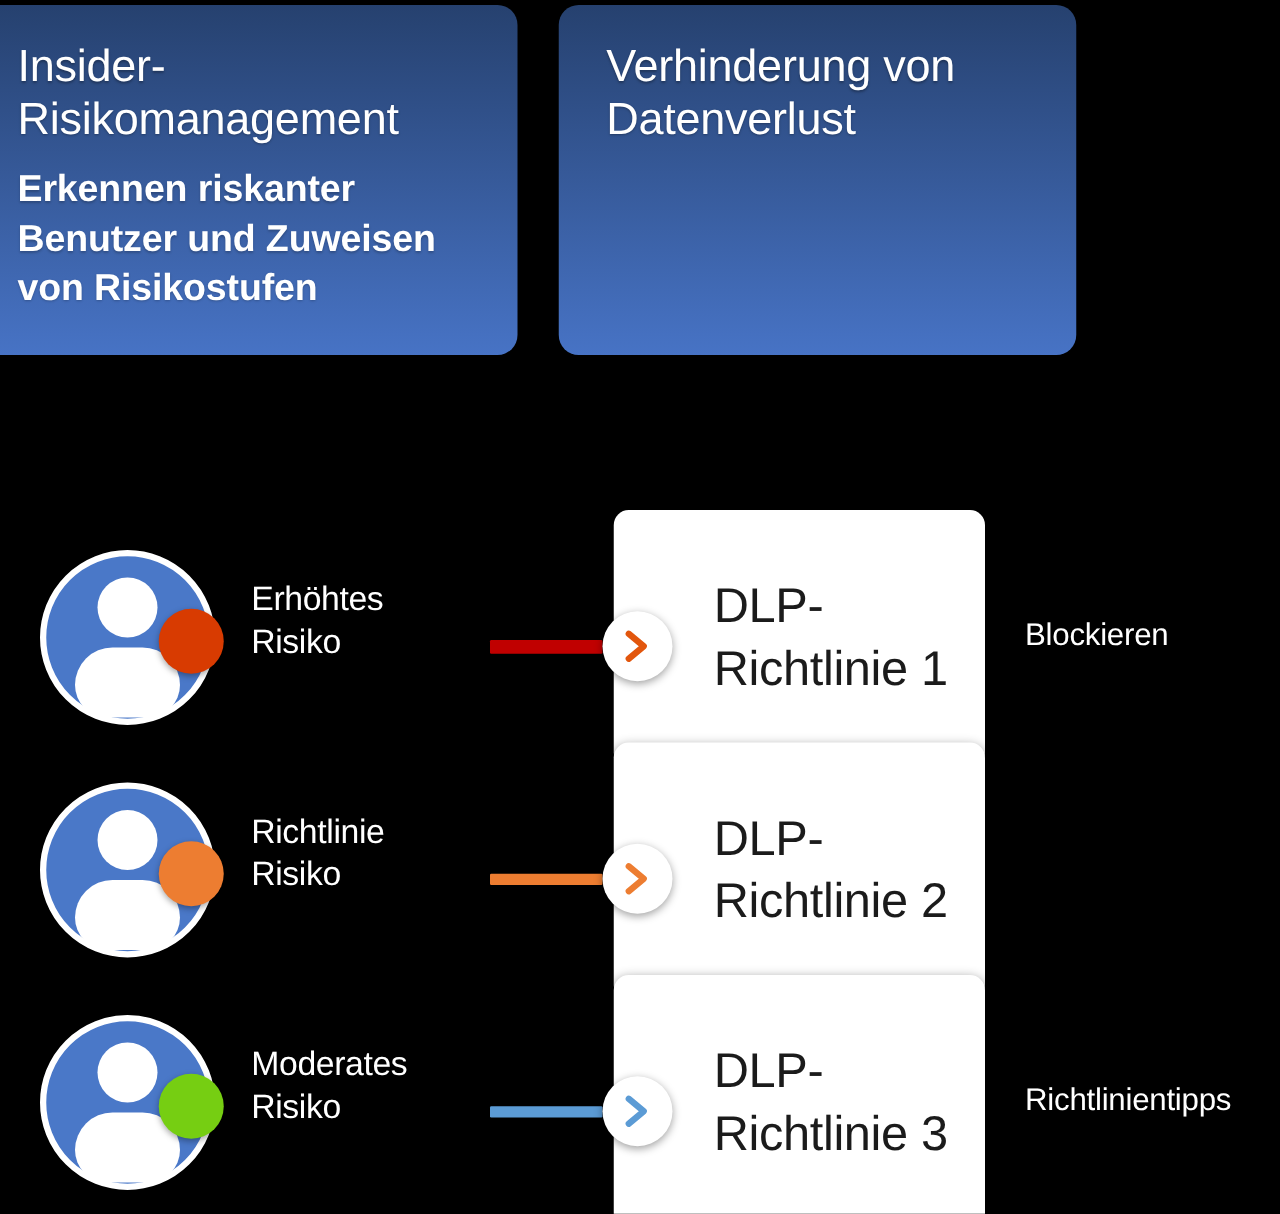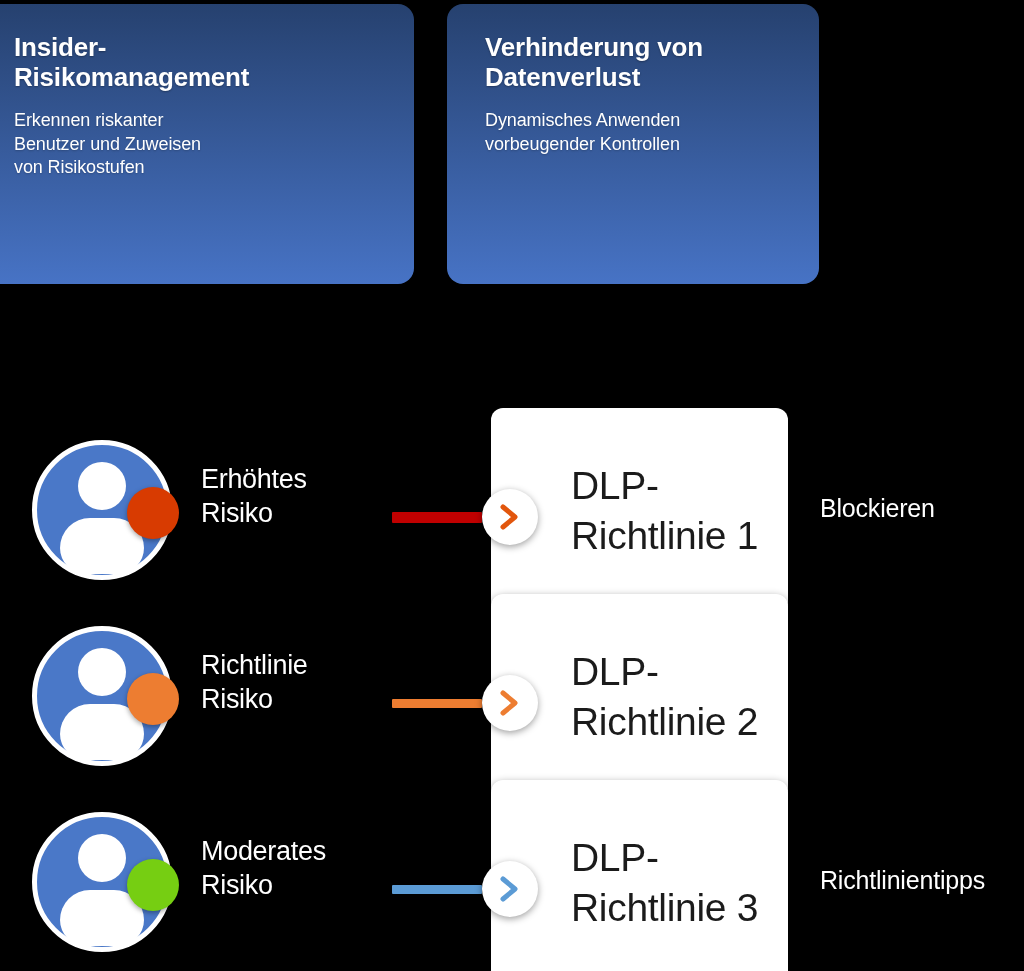--- a/index.html
+++ b/index.html
@@ -40,38 +40,38 @@
   #top-card-1 {
     left: -24px;
     top: 4px;
     width: 438px;
     height: 280px;
   }
 
   #top-card-2 {
     left: 447px;
     top: 4px;
-    width: 372px;
+    width: 414px;
     height: 280px;
     padding-left: 38px;
   }
 
   .top-card-title {
-    font-size: 26px;
-    font-weight: bold;
+    font-size: 36px;
+    font-weight: normal;
     line-height: 1.17;
     letter-spacing: -0.2px;
     text-shadow: 0 1px 2px rgba(0,0,0,0.30);
     white-space: pre-line;
   }
 
   .top-card-desc {
     margin-top: 16px;
-    font-size: 18px;
-    font-weight: normal;
+    font-size: 30px;
+    font-weight: bold;
     line-height: 1.32;
     letter-spacing: -0.1px;
     text-shadow: 0 1px 2px rgba(0,0,0,0.22);
     white-space: pre-line;
   }
 
   
   .risk-row {
     position: absolute;
     left: 12px;
@@ -214,22 +214,20 @@
     <div class="top-card-title">Insider-
 Risikomanagement</div>
     <div class="top-card-desc">Erkennen riskanter
 Benutzer und Zuweisen
 von Risikostufen</div>
   </div>
 
   <div class="top-card" id="top-card-2" style="background: linear-gradient(rgb(38, 65, 111) 0%, rgb(71, 115, 197) 100%);">
     <div class="top-card-title">Verhinderung von
 Datenverlust</div>
-    <div class="top-card-desc">Dynamisches Anwenden
-vorbeugender Kontrollen</div>
   </div>
 
   <div class="risk-row" id="risk-row-0">
 
     <div class="avatar" style="background: rgb(74, 120, 200);">
       <div class="avatar-head"></div>
       <div class="avatar-body"></div>
       <div class="avatar-status-dot" id="dot-0" style="background: rgb(216, 59, 1);"></div>
     </div>
 

